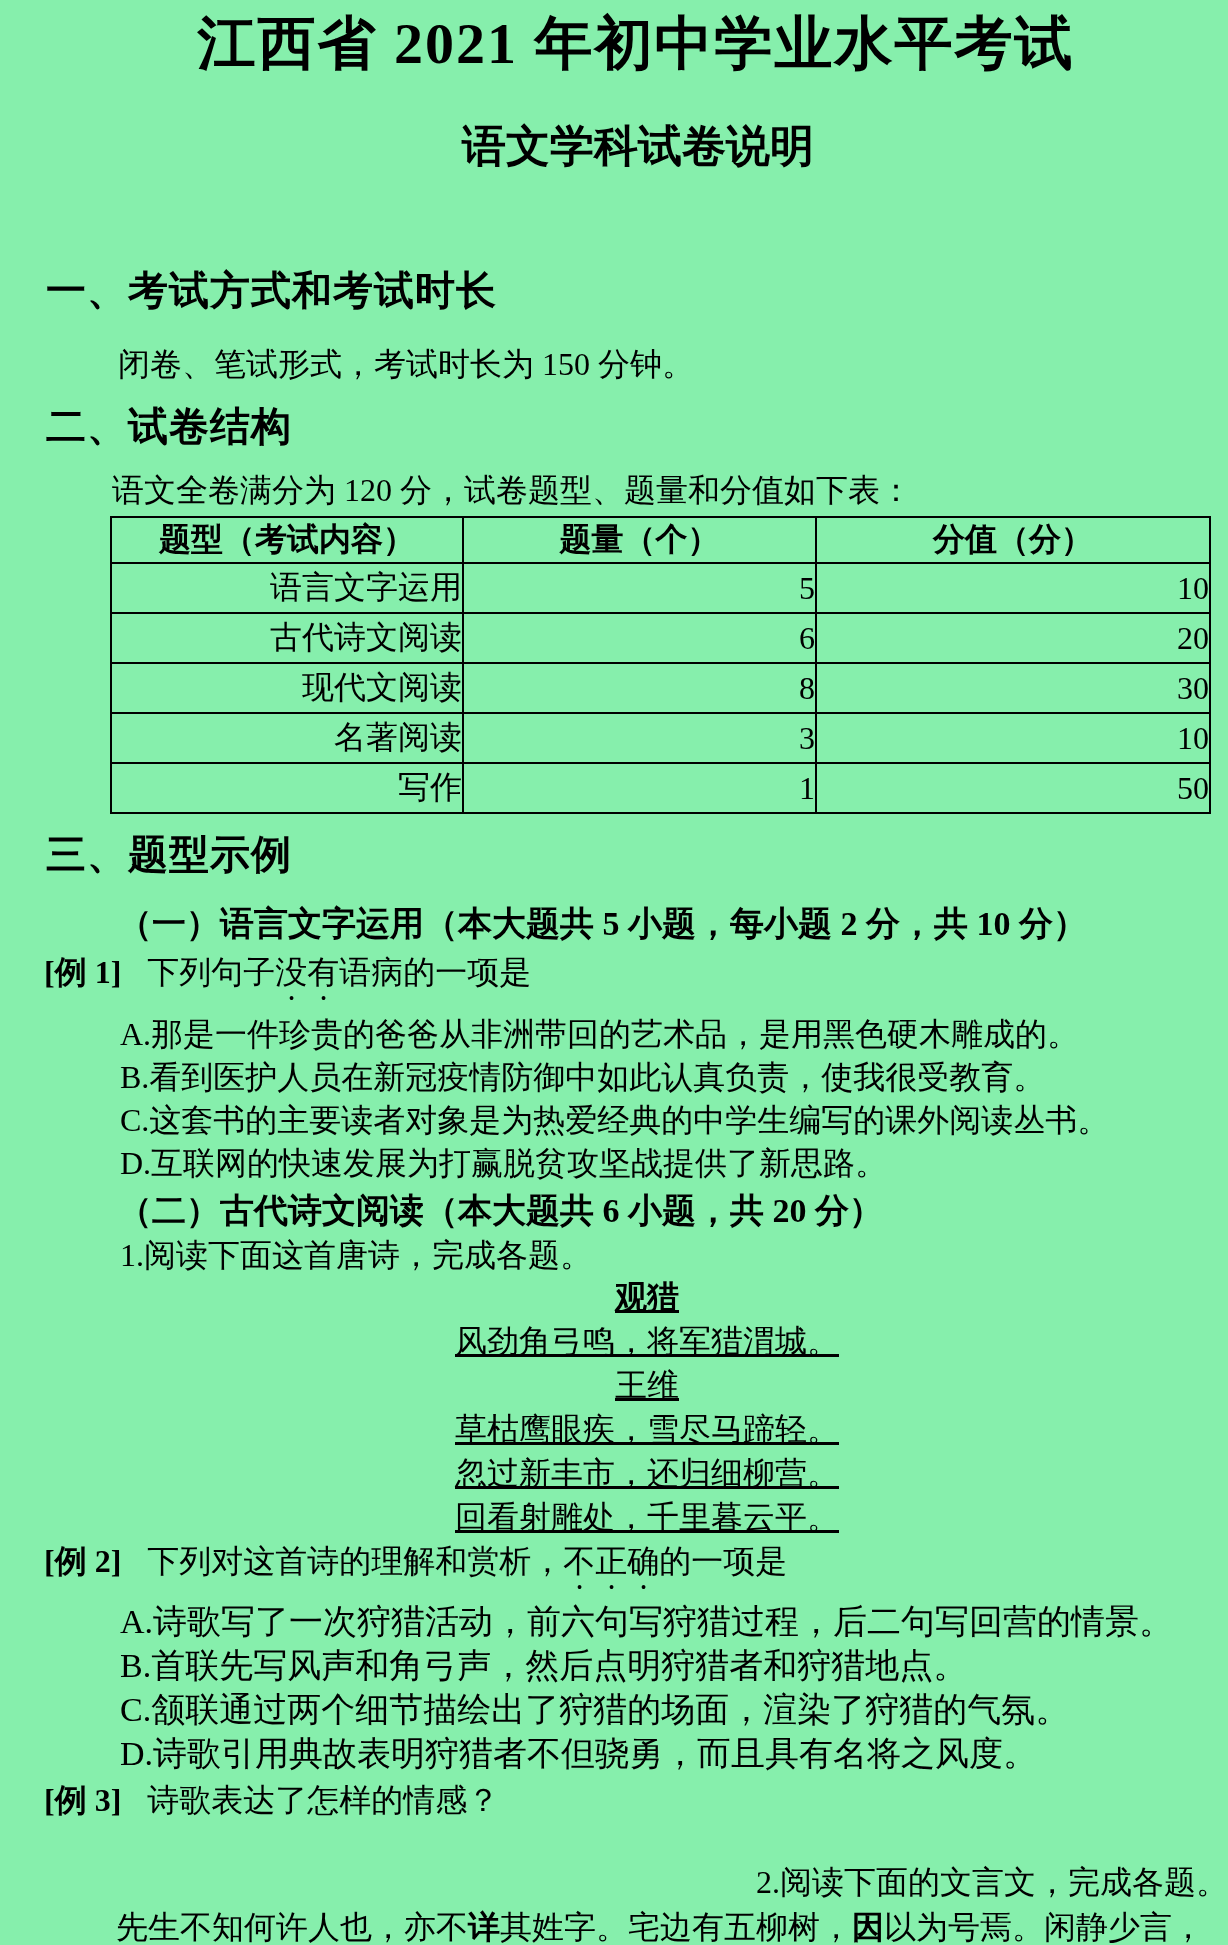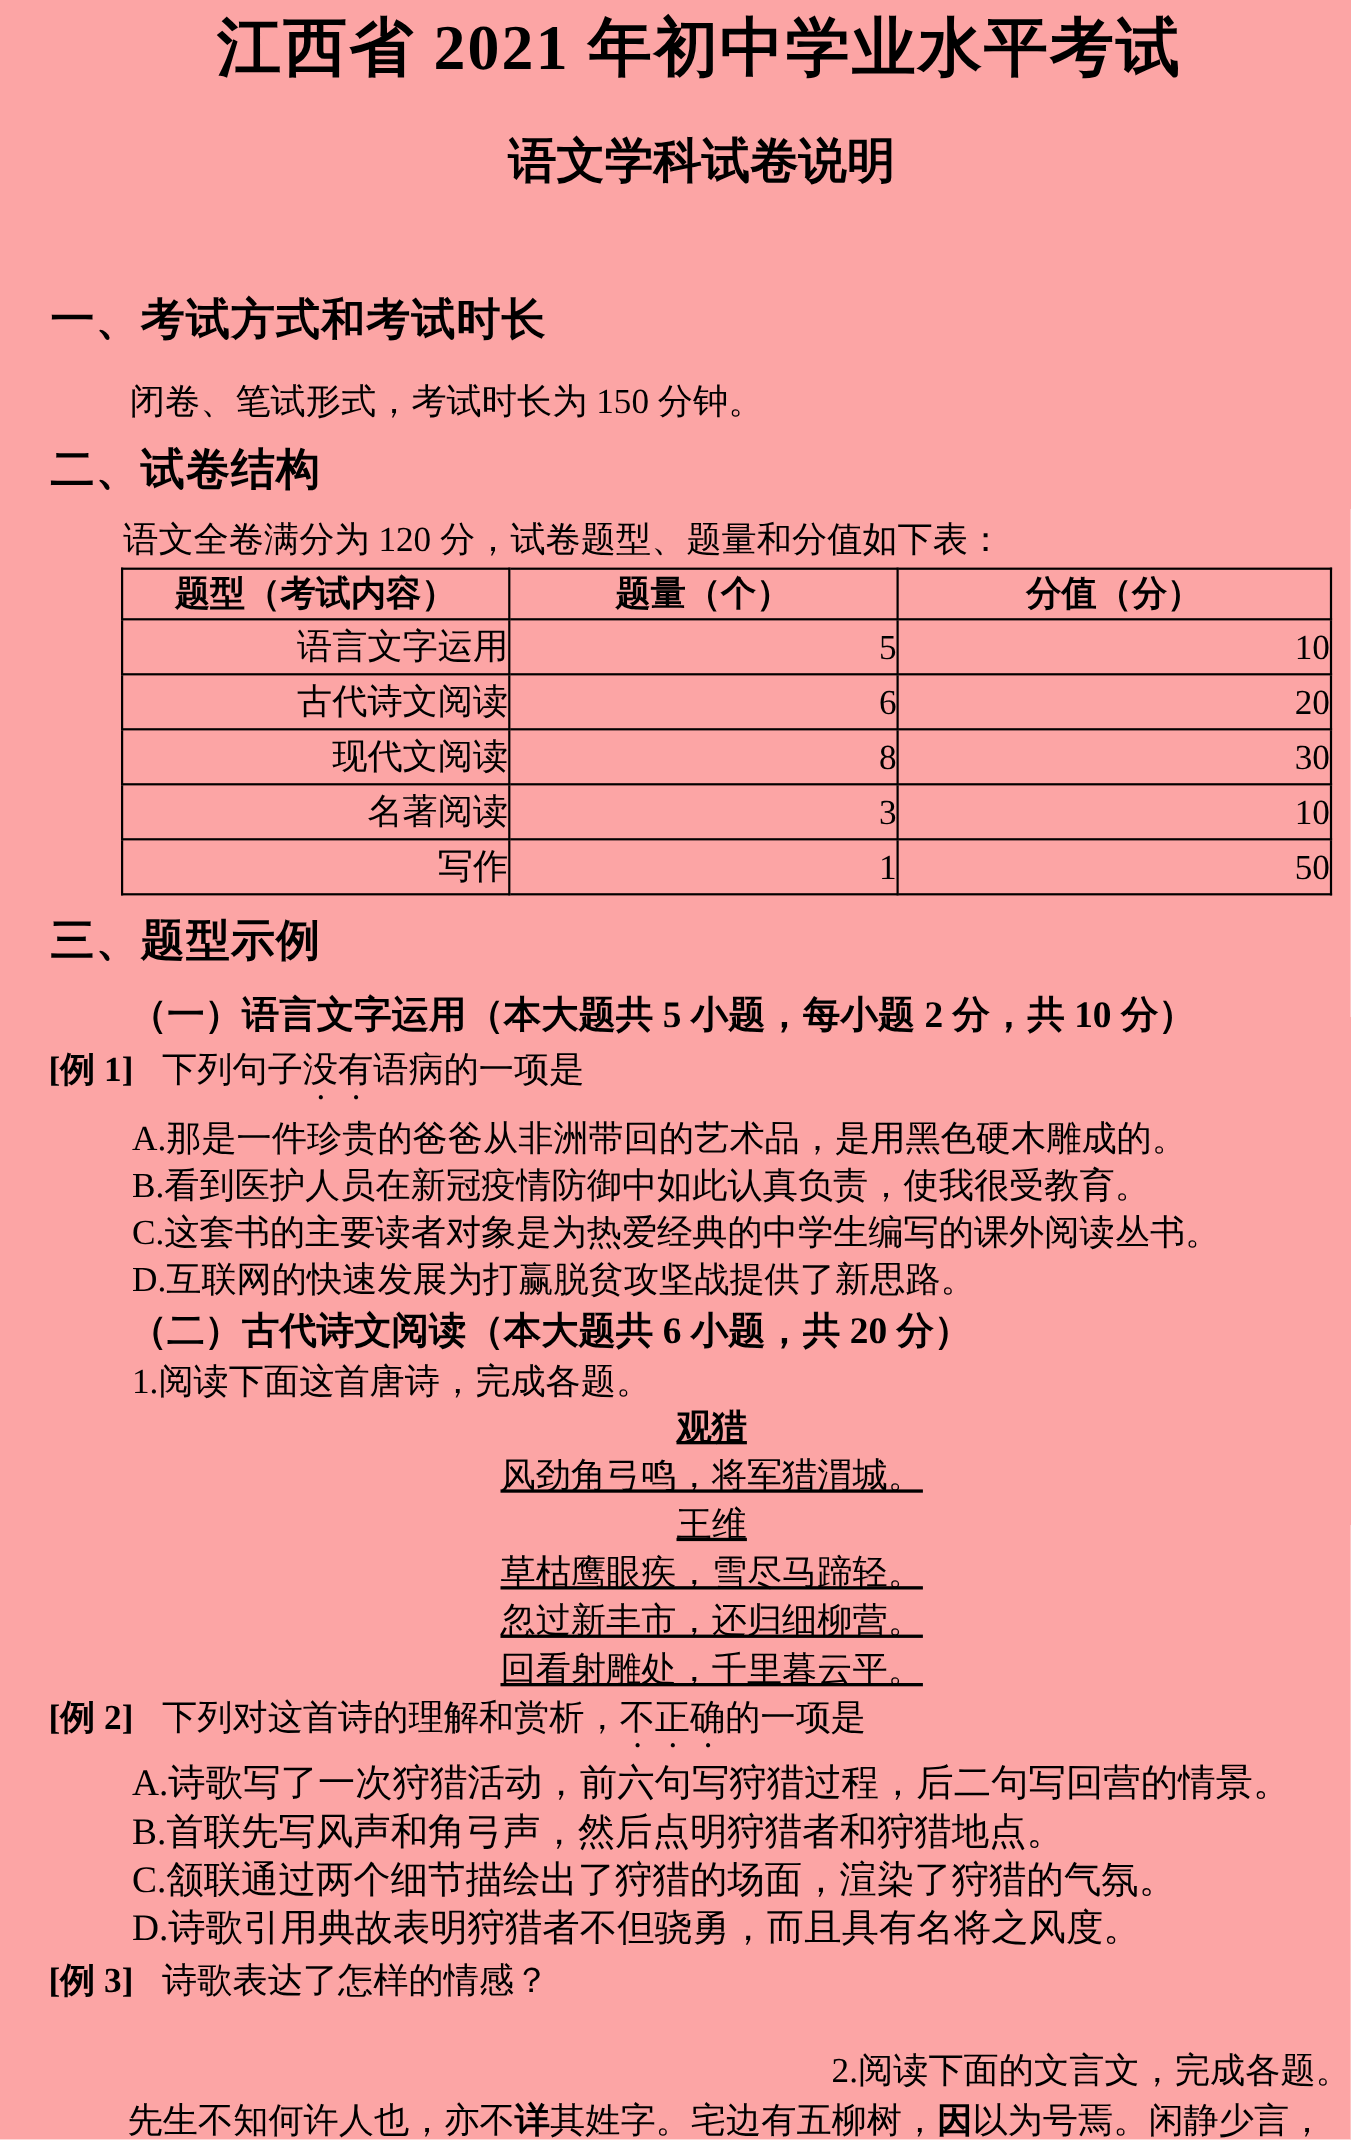--- a/index.html
+++ b/index.html
@@ -1,20 +1,20 @@
 <!DOCTYPE html>
 <html><head>
 <meta charset="utf-8">
 <style>
   html, body { margin:0; padding:0; background:#ffffff; }
   .page {
     position:relative;
     width:1228px;
     height:1945px;
-    background:#fca5a5;
+    background:#86efac;
     color:#000000;
     font-family:"Liberation Serif","DejaVu Serif",serif;
     overflow:hidden;
   }
   .doc-title {
     margin:14px 0 0 0;
     padding-left:44px;
     text-align:center;
     font-size:58px;
     font-weight:700;

